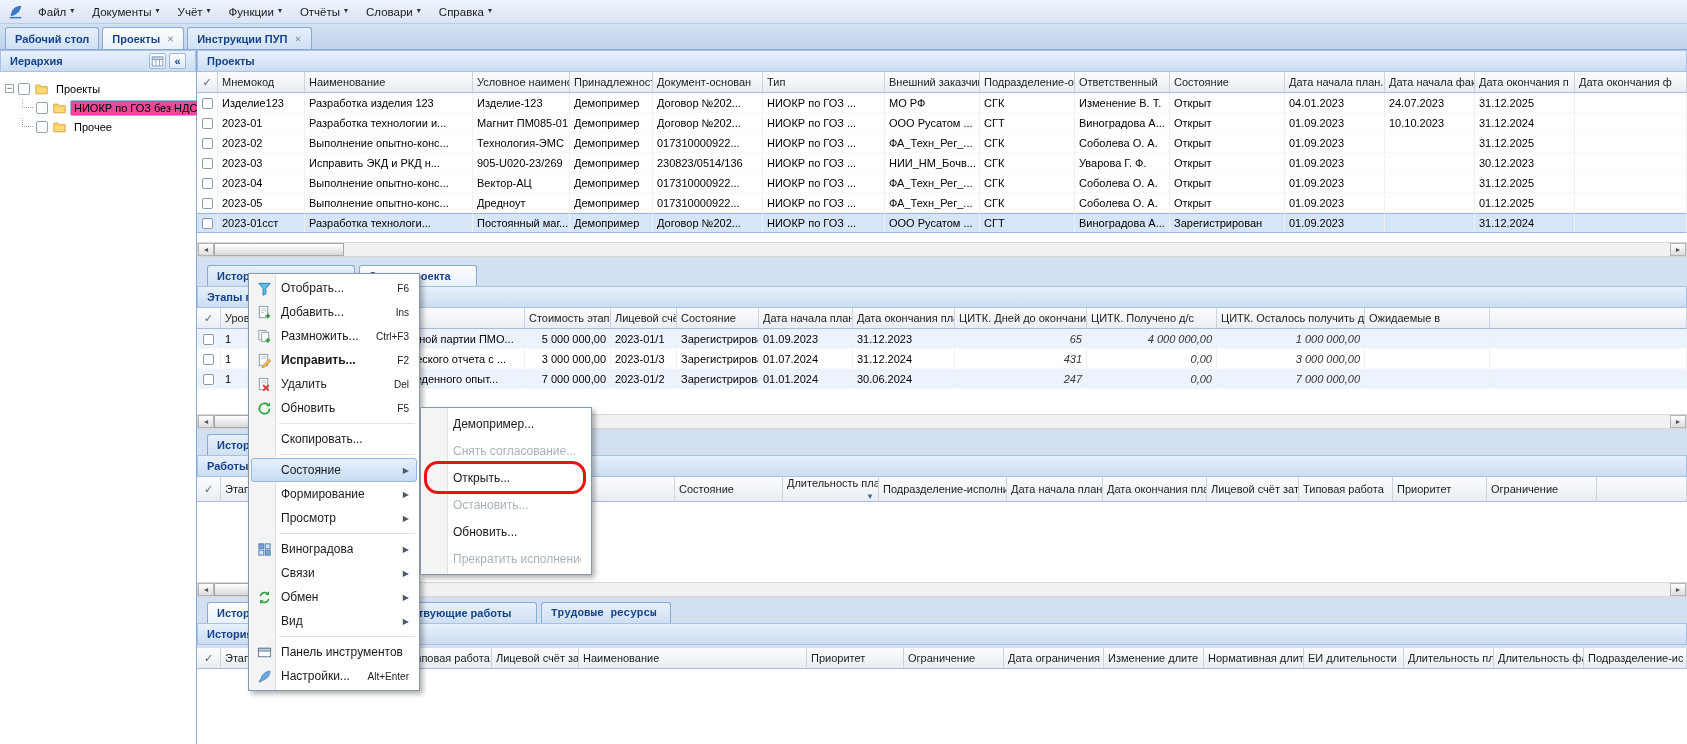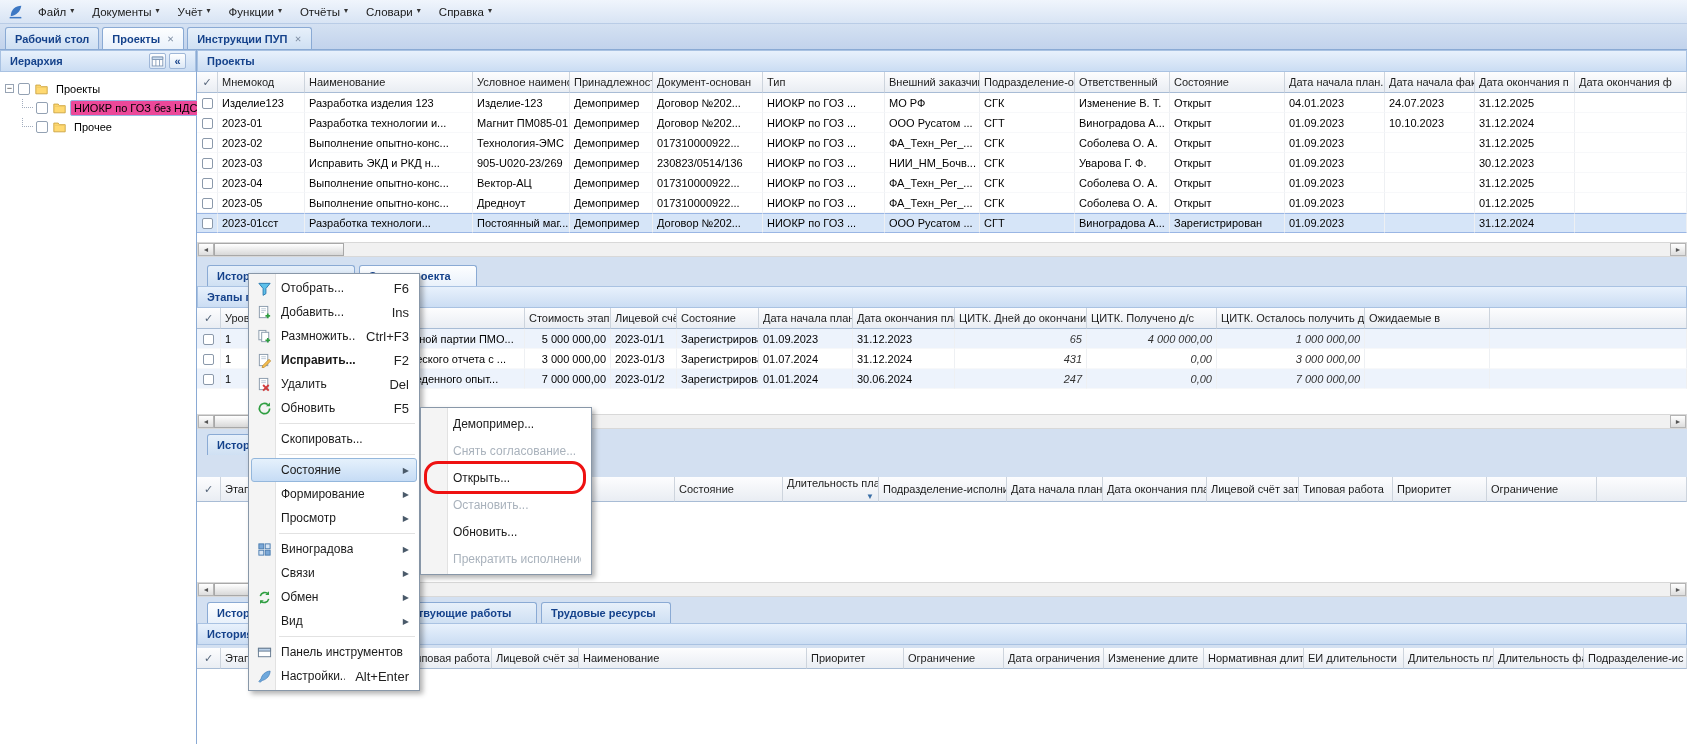--- a/index.html
+++ b/index.html
@@ -82,21 +82,21 @@
   #context-menu{left:248px;top:226px;z-index:100;margin-top:47px;}
   #submenu{left:420px;top:407px;z-index:110;}
   .menu-item{position:relative;height:24px;display:flex;align-items:center;padding:0 7px 0 3px;font-size:12px;color:#1a1a1a;margin:0 2px;border:1px solid transparent;border-radius:3px;}
   #submenu .menu-item{height:27px;}
   .menu-item.hl{background:linear-gradient(#e5f1fc,#c6dcf5);border:1px solid #94b7dc;}
   .menu-item.dis{color:#a9b2bc;}
   .menu-item.b .mi-label{font-weight:bold;}
   .mi-icon{width:18px;height:16px;margin-right:8px;flex:none;display:flex;align-items:center;justify-content:center;}
   .mi-icon svg{width:15px;height:15px;}
   .mi-label{white-space:nowrap;overflow:hidden;}
-  .mi-sc{margin-left:auto;padding-left:10px;font-size:13px;color:#222;}
+  .mi-sc{margin-left:auto;padding-left:10px;font-size:10px;color:#222;}
   .mi-arrow{margin-left:auto;font-size:8px;color:#4a5a6a;}
   .red-ring{position:absolute;left:0;right:2px;top:-4px;bottom:-4px;border:3px solid #ee1111;border-radius:14px;pointer-events:none;}
 </style>
 </head>
 <body>
 
 <div id="app">
 
   <div id="menubar">
     <span class="mb-logo">
@@ -486,20 +486,23 @@
         <span class="sthumb"></span>
       </span>
       <span class="sbtn">►</span>
     </div>
 
   <div class="subtabs" id="works-tabs">
       <div class="tab" style="width: 148px;">
         <span class="tab-label">История</span>
       </div>
     </div>
+  <div class="panel-hd" id="works-hd">
+    <span>Работы</span>
+  </div>
   <div class="gridbox" id="works-grid">
       <table class="grid">
         <colgroup>
           <col style="width: 24px;">
           <col style="width: 92px;">
           <col style="width: 362px;">
           <col style="width: 108px;">
           <col style="width: 96px;">
           <col style="width: 128px;">
           <col style="width: 96px;">
@@ -538,21 +541,21 @@
       <span class="sbtn">►</span>
     </div>
 
   <div class="subtabs" id="history-tabs">
       <div class="tab active" style="width: 148px;">
         <span class="tab-label">История</span>
       </div>
       <div class="tab" style="width: 178px;">
         <span class="tab-label">Предшествующие работы</span>
       </div>
-      <div class="tab" style="width: 130px;">
+      <div class="tab" style="width: 130px; font-family: Liberation Mono, monospace;">
         <span class="tab-label">Трудовые ресурсы</span>
       </div>
     </div>
   <div class="panel-hd" id="history-hd">
     <span>История</span>
   </div>
   <div class="gridbox" id="history-grid">
       <table class="grid">
         <colgroup>
           <col style="width: 24px;">

